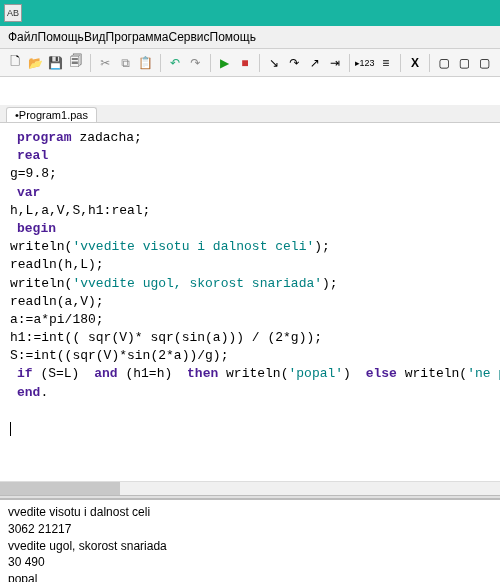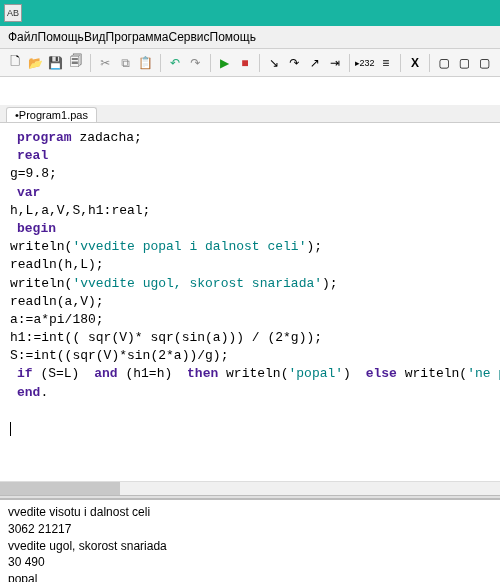--- a/index.html
+++ b/index.html
@@ -132,41 +132,41 @@
   <div class="tb-btn" style="color:#888">↷</div>
   <div class="tb-sep"></div>
   <div class="tb-btn" style="color:#1a991a">▶</div>
   <div class="tb-btn" style="color:#c33">■</div>
   <div class="tb-sep"></div>
   <div class="tb-btn">↘</div>
   <div class="tb-btn">↷</div>
   <div class="tb-btn">↗</div>
   <div class="tb-btn">⇥</div>
   <div class="tb-sep"></div>
-  <div class="tb-btn" style="font-size:9px">▸232</div>
+  <div class="tb-btn" style="font-size:9px">▸123</div>
   <div class="tb-btn">≡</div>
   <div class="tb-sep"></div>
   <div class="tb-btn" style="font-weight:bold">X</div>
   <div class="tb-sep"></div>
   <div class="tb-btn">▢</div>
   <div class="tb-btn">▢</div>
   <div class="tb-btn">▢</div>
 </div>
 
 <div class="tabbar">
   <div class="tab">•Program1.pas</div>
 </div>
 
 <div class="editor"><span class="kw">program</span><span> zadacha;</span>
 <span class="kw">real</span>
 <span>g=9.8;</span>
 <span class="kw">var</span>
 <span>h,L,a,V,S,h1:real;</span>
 <span class="kw">begin</span>
-<span>writeln(</span><span class="str">'vvedite popal i dalnost celi'</span><span>);</span>
+<span>writeln(</span><span class="str">'vvedite visotu i dalnost celi'</span><span>);</span>
 <span>readln(h,L);</span>
 <span>writeln(</span><span class="str">'vvedite ugol, skorost snariada'</span><span>);</span>
 <span>readln(a,V);</span>
 <span>a:=a*pi/180;</span>
 <span>h1:=int(( sqr(V)* sqr(sin(a))) / (2*g));</span>
 <span>S:=int((sqr(V)*sin(2*a))/g);</span>
 <span class="kw">if</span><span> (S=L) </span><span class="kw">and</span><span> (h1=h) </span><span class="kw">then</span><span> writeln(</span><span class="str">'popal'</span><span>) </span><span class="kw">else</span><span> writeln(</span><span class="str">'ne popal'</span>
 <span class="kw">end</span><span>.</span>
 
 <span class="cursor"></span>

